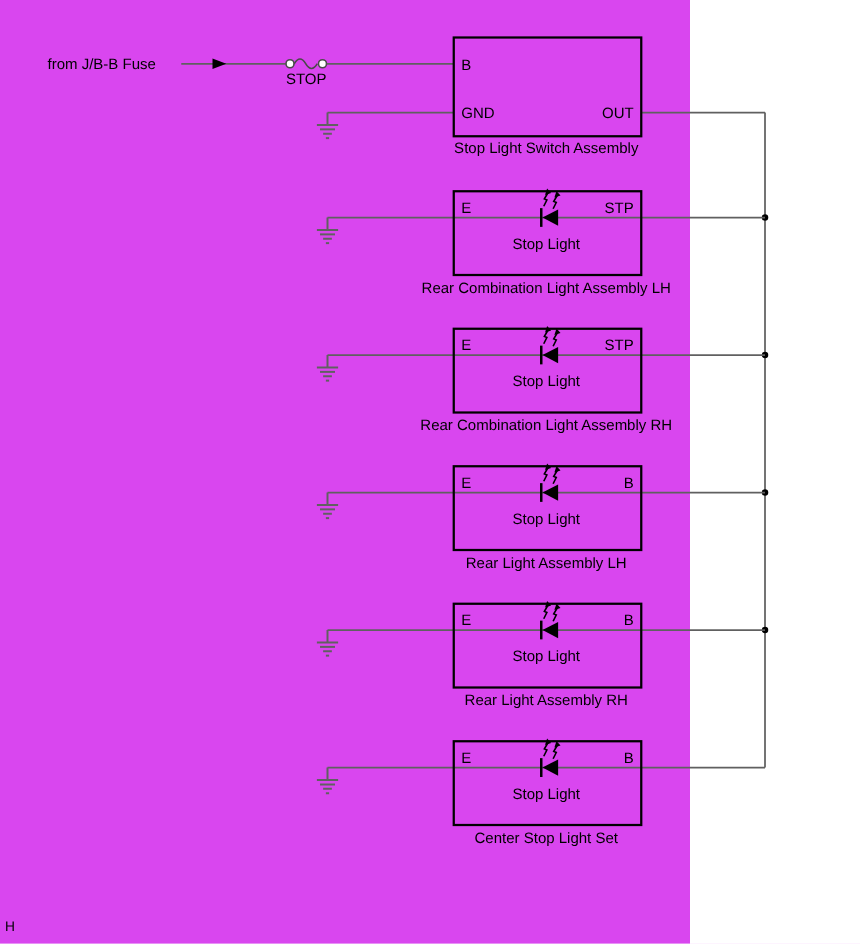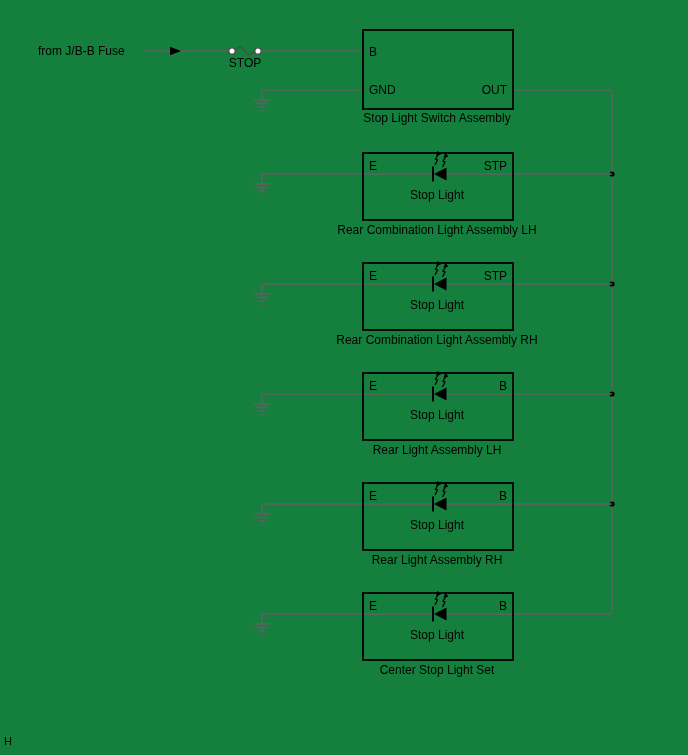--- a/index.html
+++ b/index.html
@@ -2,23 +2,23 @@
 <html><head>
 <meta charset="utf-8">
 <style>
   html, body {
     margin: 0;
     padding: 0;
     background: #ffffff;
   }
   .stage {
     position: relative;
-    width: 688px;
+    width: 552px;
     height: 755px;
-    background: #15803d;
+    background: #d946ef;
     font-family: "Liberation Sans", sans-serif;
   }
   svg text {
     font-family: "Liberation Sans", sans-serif;
     font-size: 12px;
     fill: #000000;
   }
   svg text.small {
     font-size: 11px;
   }

